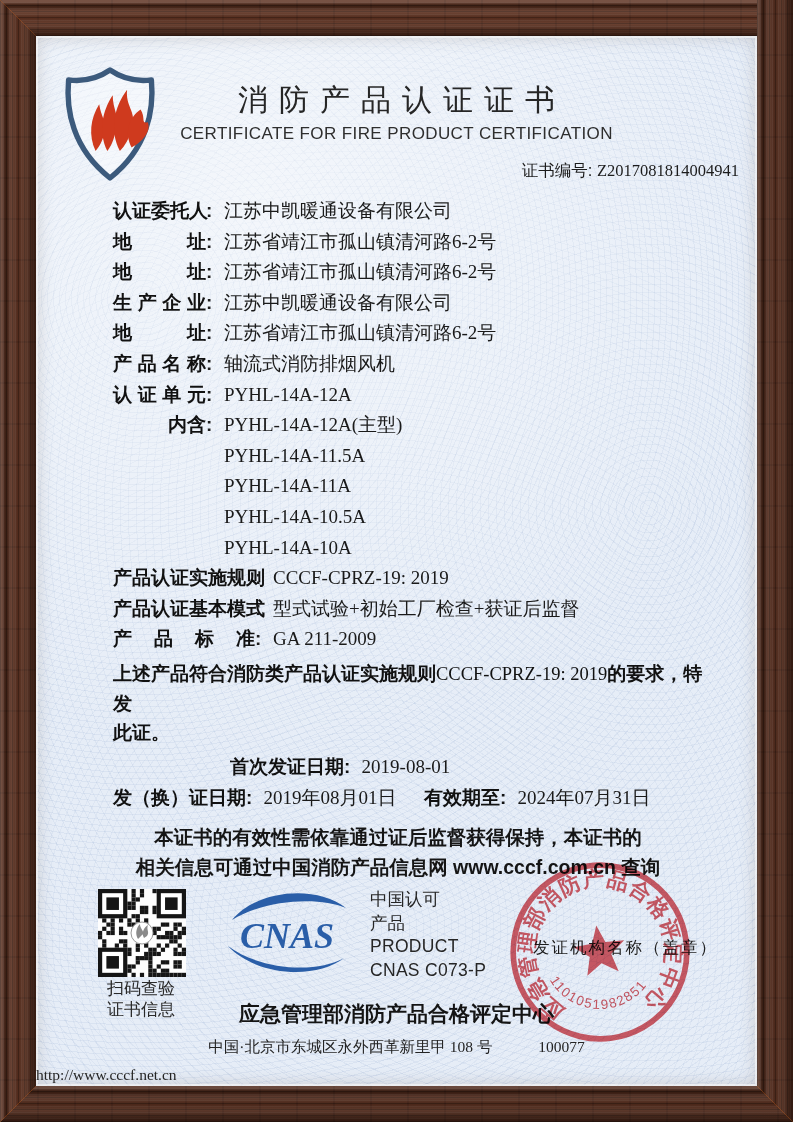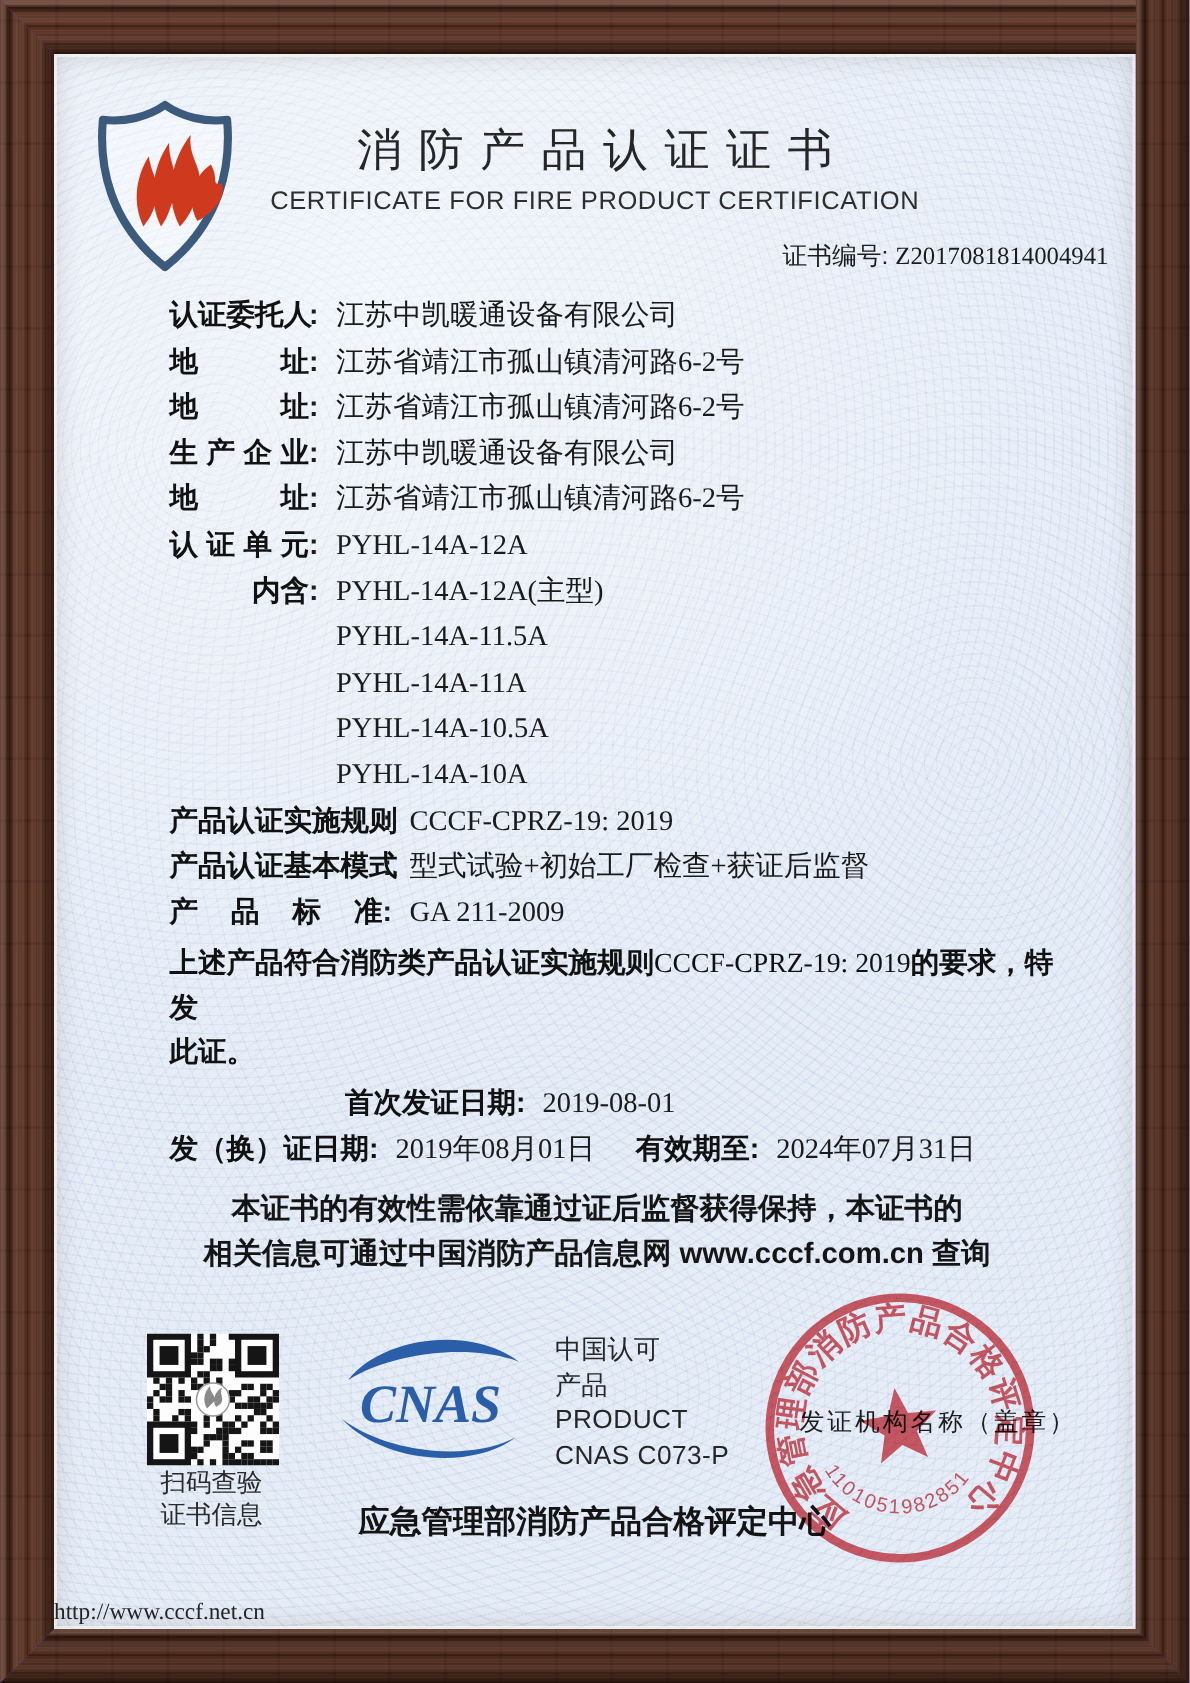--- a/index.html
+++ b/index.html
@@ -1,16 +1,16 @@
 <!DOCTYPE html>
 <html><head>
 <meta charset="utf-8">
 <style>
   html,body{margin:0;padding:0;background:#888;}
-  .page{position:relative;width:793px;height:1122px;overflow:hidden;background:#6d28d9;
+  .page{position:relative;width:793px;height:1122px;overflow:hidden;background:#f97316;
         font-family:"Liberation Sans","DejaVu Sans",sans-serif;}
   
   .fr{position:absolute;background-color:#5d3120;}
   .fr-top,.fr-bottom{left:0;right:0;height:36px;
     background-image:
       linear-gradient(180deg, rgba(255,255,255,.16) 0 2px, rgba(0,0,0,.30) 5px 7px, rgba(255,255,255,.10) 11px 12px, rgba(0,0,0,.10) 18px, rgba(255,255,255,.08) 24px, rgba(0,0,0,.38) 34px 36px),
       repeating-linear-gradient(0deg, rgba(0,0,0,.25) 0 1px, transparent 1px 3px, rgba(255,255,255,.06) 3px 4px, transparent 4px 6px),
       repeating-linear-gradient(90deg, rgba(0,0,0,.10) 0 2px, transparent 2px 37px);}
   .fr-top{top:0;clip-path:polygon(0 0,100% 0,calc(100% - 36px) 100%,36px 100%);}
   .fr-bottom{bottom:0;clip-path:polygon(36px 0,calc(100% - 36px) 0,100% 100%,0 100%);
@@ -99,20 +99,21 @@
       <span>证书编号</span><span>:</span>
       <span class="num">Z2017081814004941</span>
     </div>
 
     <div class="content">
       <div class="row"><span class="lbl">认证委托人</span><span class="cl">:</span><span class="val">江苏中凯暖通设备有限公司</span></div>
       <div class="row"><span class="lbl">地址</span><span class="cl">:</span><span class="val">江苏省靖江市孤山镇清河路6-2号</span></div>
       <div class="row"><span class="lbl">地址</span><span class="cl">:</span><span class="val">江苏省靖江市孤山镇清河路6-2号</span></div>
       <div class="row"><span class="lbl">生产企业</span><span class="cl">:</span><span class="val">江苏中凯暖通设备有限公司</span></div>
       <div class="row"><span class="lbl">地址</span><span class="cl">:</span><span class="val">江苏省靖江市孤山镇清河路6-2号</span></div>
+      <div class="row"><span class="lbl">产品名称</span><span class="cl">:</span><span class="val">轴流式消防排烟风机</span></div>
       <div class="row"><span class="lbl">认证单元</span><span class="cl">:</span><span class="val">PYHL-14A-12A</span></div>
       <div class="row"><span class="lbl right">内含</span><span class="cl">:</span><span class="val">PYHL-14A-12A(主型)</span></div>
       <div class="row"><span class="lbl"></span><span class="cl"></span><span class="val">PYHL-14A-11.5A</span></div>
       <div class="row"><span class="lbl"></span><span class="cl"></span><span class="val">PYHL-14A-11A</span></div>
       <div class="row"><span class="lbl"></span><span class="cl"></span><span class="val">PYHL-14A-10.5A</span></div>
       <div class="row"><span class="lbl"></span><span class="cl"></span><span class="val">PYHL-14A-10A</span></div>
       <div class="row"><span class="lbl wide">产品认证实施规则</span><span class="cl">:</span><span class="val">CCCF-CPRZ-19: 2019</span></div>
       <div class="row"><span class="lbl wide">产品认证基本模式</span><span class="cl">:</span><span class="val">型式试验+初始工厂检查+获证后监督</span></div>
       <div class="row"><span class="lbl wide">产品标准</span><span class="cl">:</span><span class="val">GA 211-2009</span></div>
 
@@ -306,15 +307,19 @@
         <text font-size="20.5" fill="#d5464f" font-weight="bold" letter-spacing="1">
           <textPath href="#arcTop">应急管理部消防产品合格评定中心</textPath>
         </text>
         <text font-size="13" fill="#d5464f" letter-spacing="1.5">
           <textPath href="#arcBot">1101051982851</textPath>
         </text>
       </g>
     </svg>
 
     <div class="issuer">应急管理部消防产品合格评定中心</div>
+    <div class="addr serif">
+      <span>中国·北京市东城区永外西革新里甲 108 号</span>
+      <span class="post">100077</span>
+    </div>
     <div class="url serif">http://www.cccf.net.cn</div>
   </div>
 </div>
 
 </body></html>

